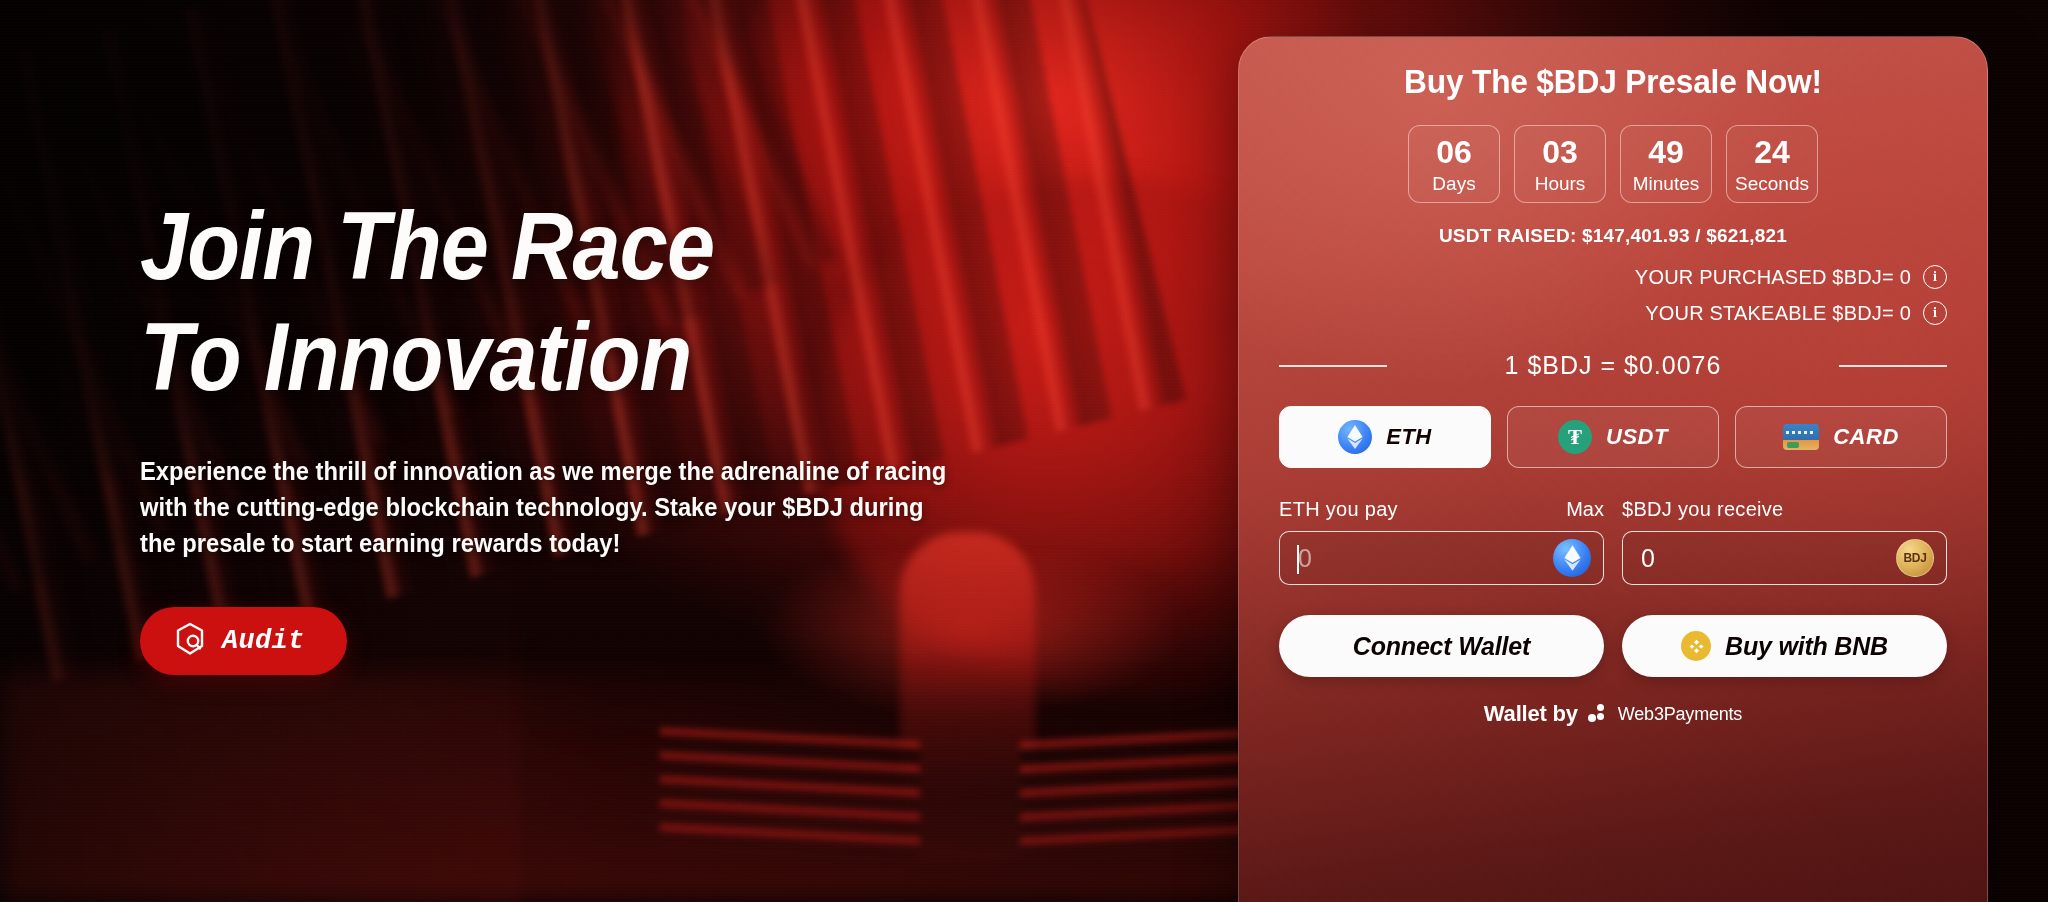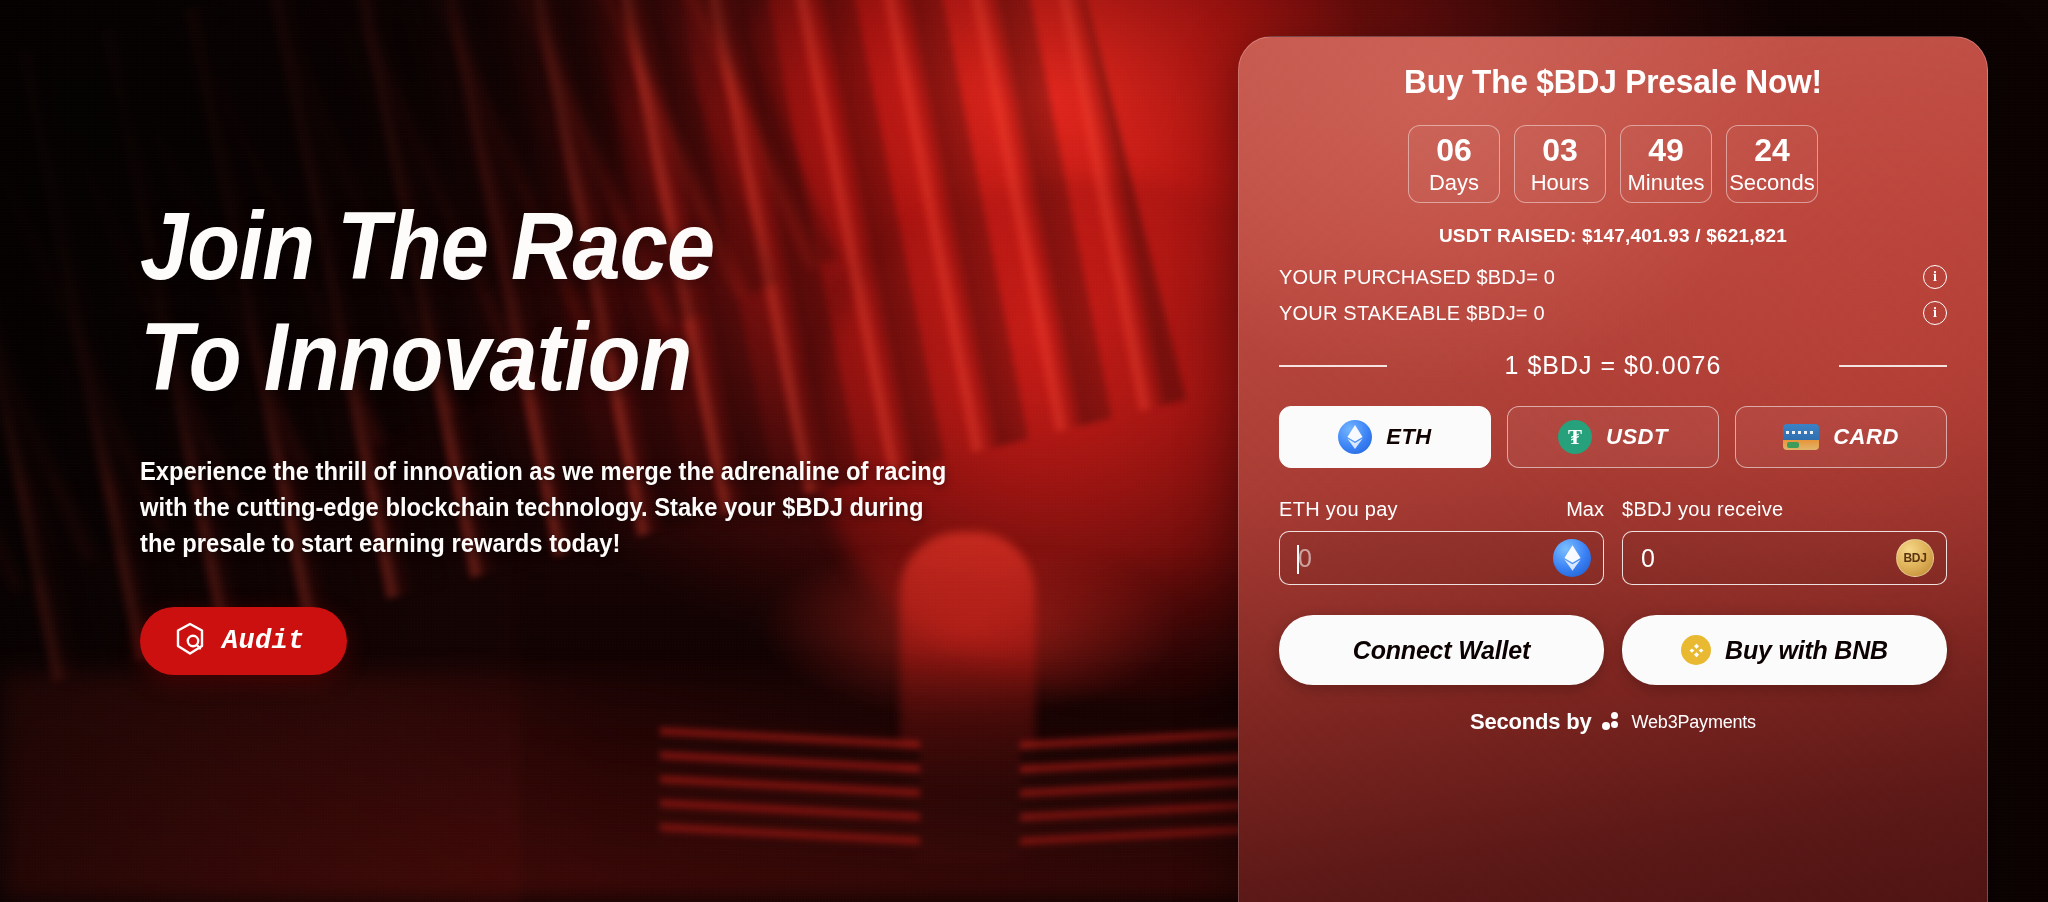--- a/index.html
+++ b/index.html
@@ -260,21 +260,21 @@
     background: rgba(255,255,255,.03);
   }
   .cd-val {
     font-size: 32px;
     font-weight: 700;
     color: #fff;
     line-height: 1;
   }
   .cd-unit {
     margin-top: 6px;
-    font-size: 22px;
+    font-size: 19px;
     color: #fff;
     line-height: 1;
   }
 
   .raised {
     margin-top: 22px;
     text-align: center;
     font-size: 19px;
     font-weight: 700;
     color: #fff;
@@ -305,21 +305,21 @@
     align-items: center;
     justify-content: center;
     font-size: 18px;
     color: #fff;
   }
 
   .stat-row {
     margin-top: 18px;
     display: flex;
     align-items: center;
-    justify-content: space-between;
+    justify-content: flex-end;
     gap: 12px;
   }
   .stat-row + .stat-row { margin-top: 12px; }
   .stat-text { font-size: 20px; color: #fff; letter-spacing: .2px; }
   .info-icon {
     width: 24px; height: 24px;
     border: 1.6px solid #fff;
     border-radius: 50%;
     display: flex; align-items: center; justify-content: center;
     font-size: 14px; font-weight: 700; color: #fff;
@@ -474,21 +474,21 @@
   }
 
   
   .actions {
     margin-top: 30px;
     display: flex;
     gap: 18px;
   }
   .action-btn {
     flex: 1;
-    height: 70px;
+    height: 62px;
     border: none;
     border-radius: 34px;
     background: #fbfbfb;
     display: flex;
     align-items: center;
     justify-content: center;
     gap: 14px;
     cursor: pointer;
     box-shadow: 0 4px 14px rgba(0,0,0,.22);
   }
@@ -669,21 +669,21 @@
           <span class="bnb-ico">
             <svg width="17" height="17" viewBox="0 0 20 20" xmlns="http://www.w3.org/2000/svg">
               <path d="M10 2 L13 5 L10 8 L7 5 Z M4.5 7.5 L7.5 10 L4.5 12.5 L1.8 10 Z M15.5 7.5 L18.2 10 L15.5 12.5 L12.5 10 Z M10 12 L13 15 L10 18 L7 15 Z" fill="#ffffff"></path>
             </svg>
           </span>
           <span class="a-label">Buy with BNB</span>
         </button>
       </div>
 
       <div class="powered">
-        <span class="pw-1">Seconds by</span>
+        <span class="pw-1">Wallet by</span>
         <span class="w3p-logo">
           <i class="a"></i>
             <i class="b"></i>
             <i class="c"></i>
         </span>
         <span class="pw-2">Web3Payments</span>
       </div>
 
     </div>
   </div>

